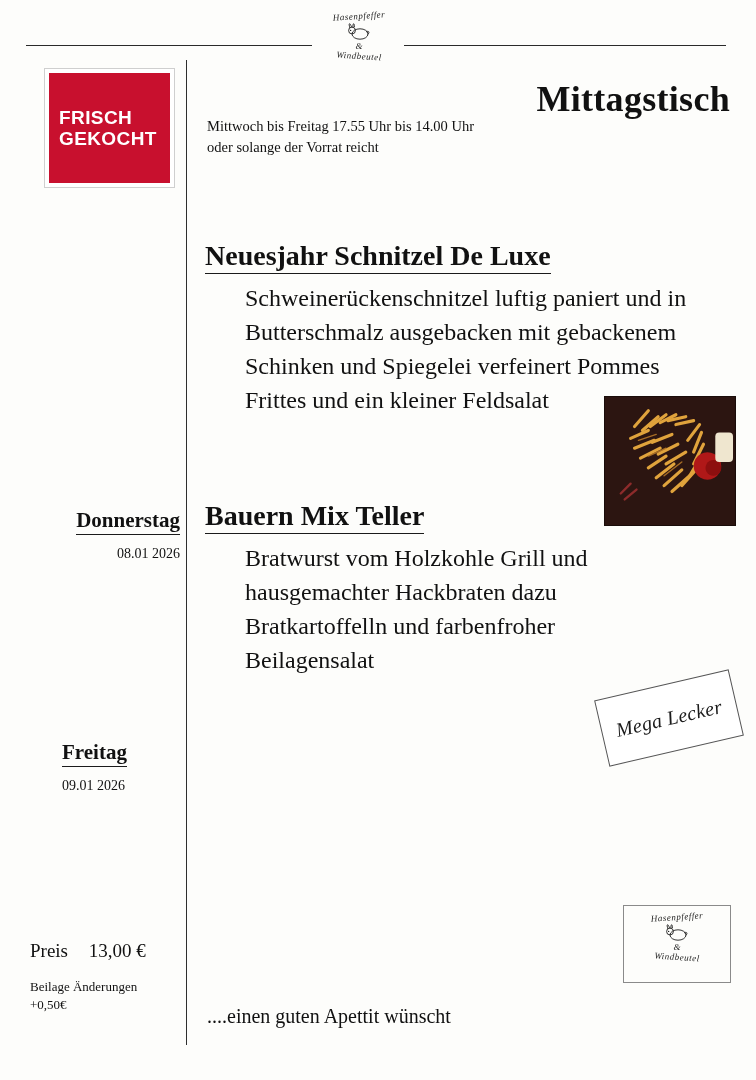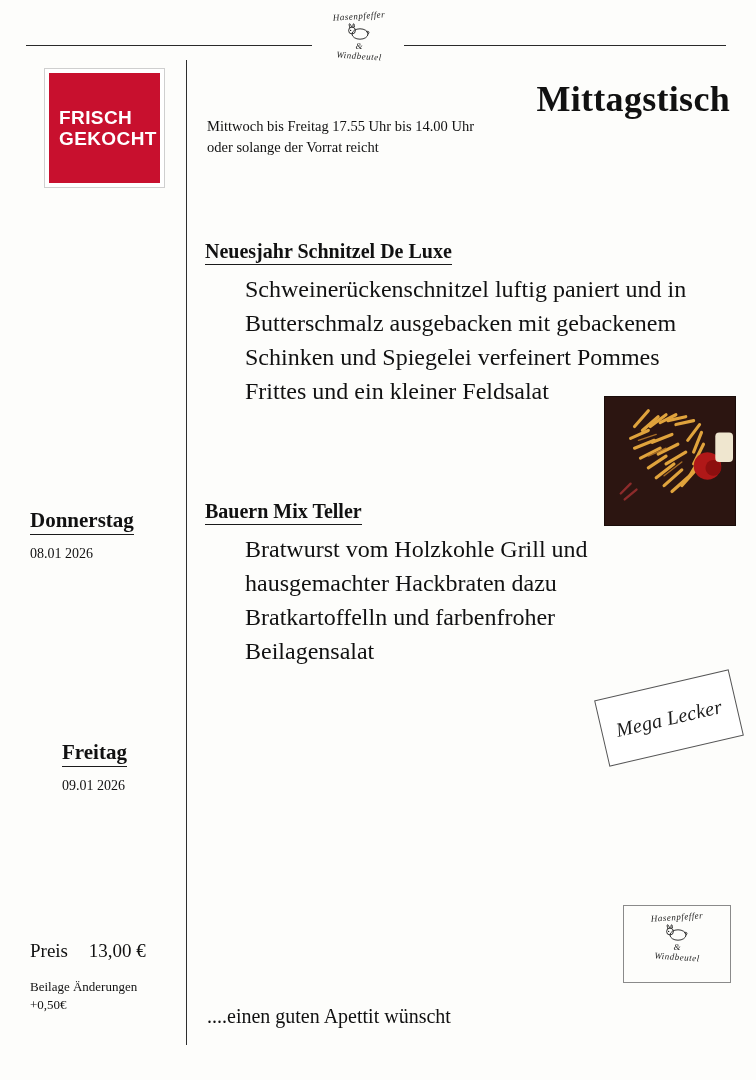--- a/index.html
+++ b/index.html
@@ -79,21 +79,21 @@
     width: 1px;
     height: 985px;
     background: #2e2e2e;
   }
 
   
   .fg-frame {
     position: absolute;
     left: 44px;
     top: 68px;
-    width: 121px;
+    width: 131px;
     height: 120px;
     border: 1px solid #cfcfcf;
     background: #ffffff;
     padding: 4px;
     box-sizing: border-box;
   }
   .fg-box {
     width: 100%;
     height: 100%;
     background: #c8102e;
@@ -147,31 +147,31 @@
     font-weight: bold;
     border-bottom: 1.6px solid #1b1b1b;
     display: inline-block;
     padding-bottom: 1px;
   }
   .day .day-date {
     font-size: 14px;
     margin-top: 11px;
   }
   .day-1 { top: 268px; }
-  .day-2 { top: 508px; }
+  .day-2 { top: 508px; text-align: right; }
   .day-3 { top: 740px; margin-left: 32px; }
 
   
   .dish {
     position: absolute;
     left: 205px;
     width: 500px;
   }
   .dish .dish-title {
-    font-size: 20px;
+    font-size: 28px;
     font-weight: bold;
     border-bottom: 1.6px solid #1b1b1b;
     display: inline-block;
     padding-bottom: 1px;
     line-height: 1.15;
   }
   .dish .dish-desc {
     font-size: 24px;
     line-height: 1.42;
     margin-top: 7px;

